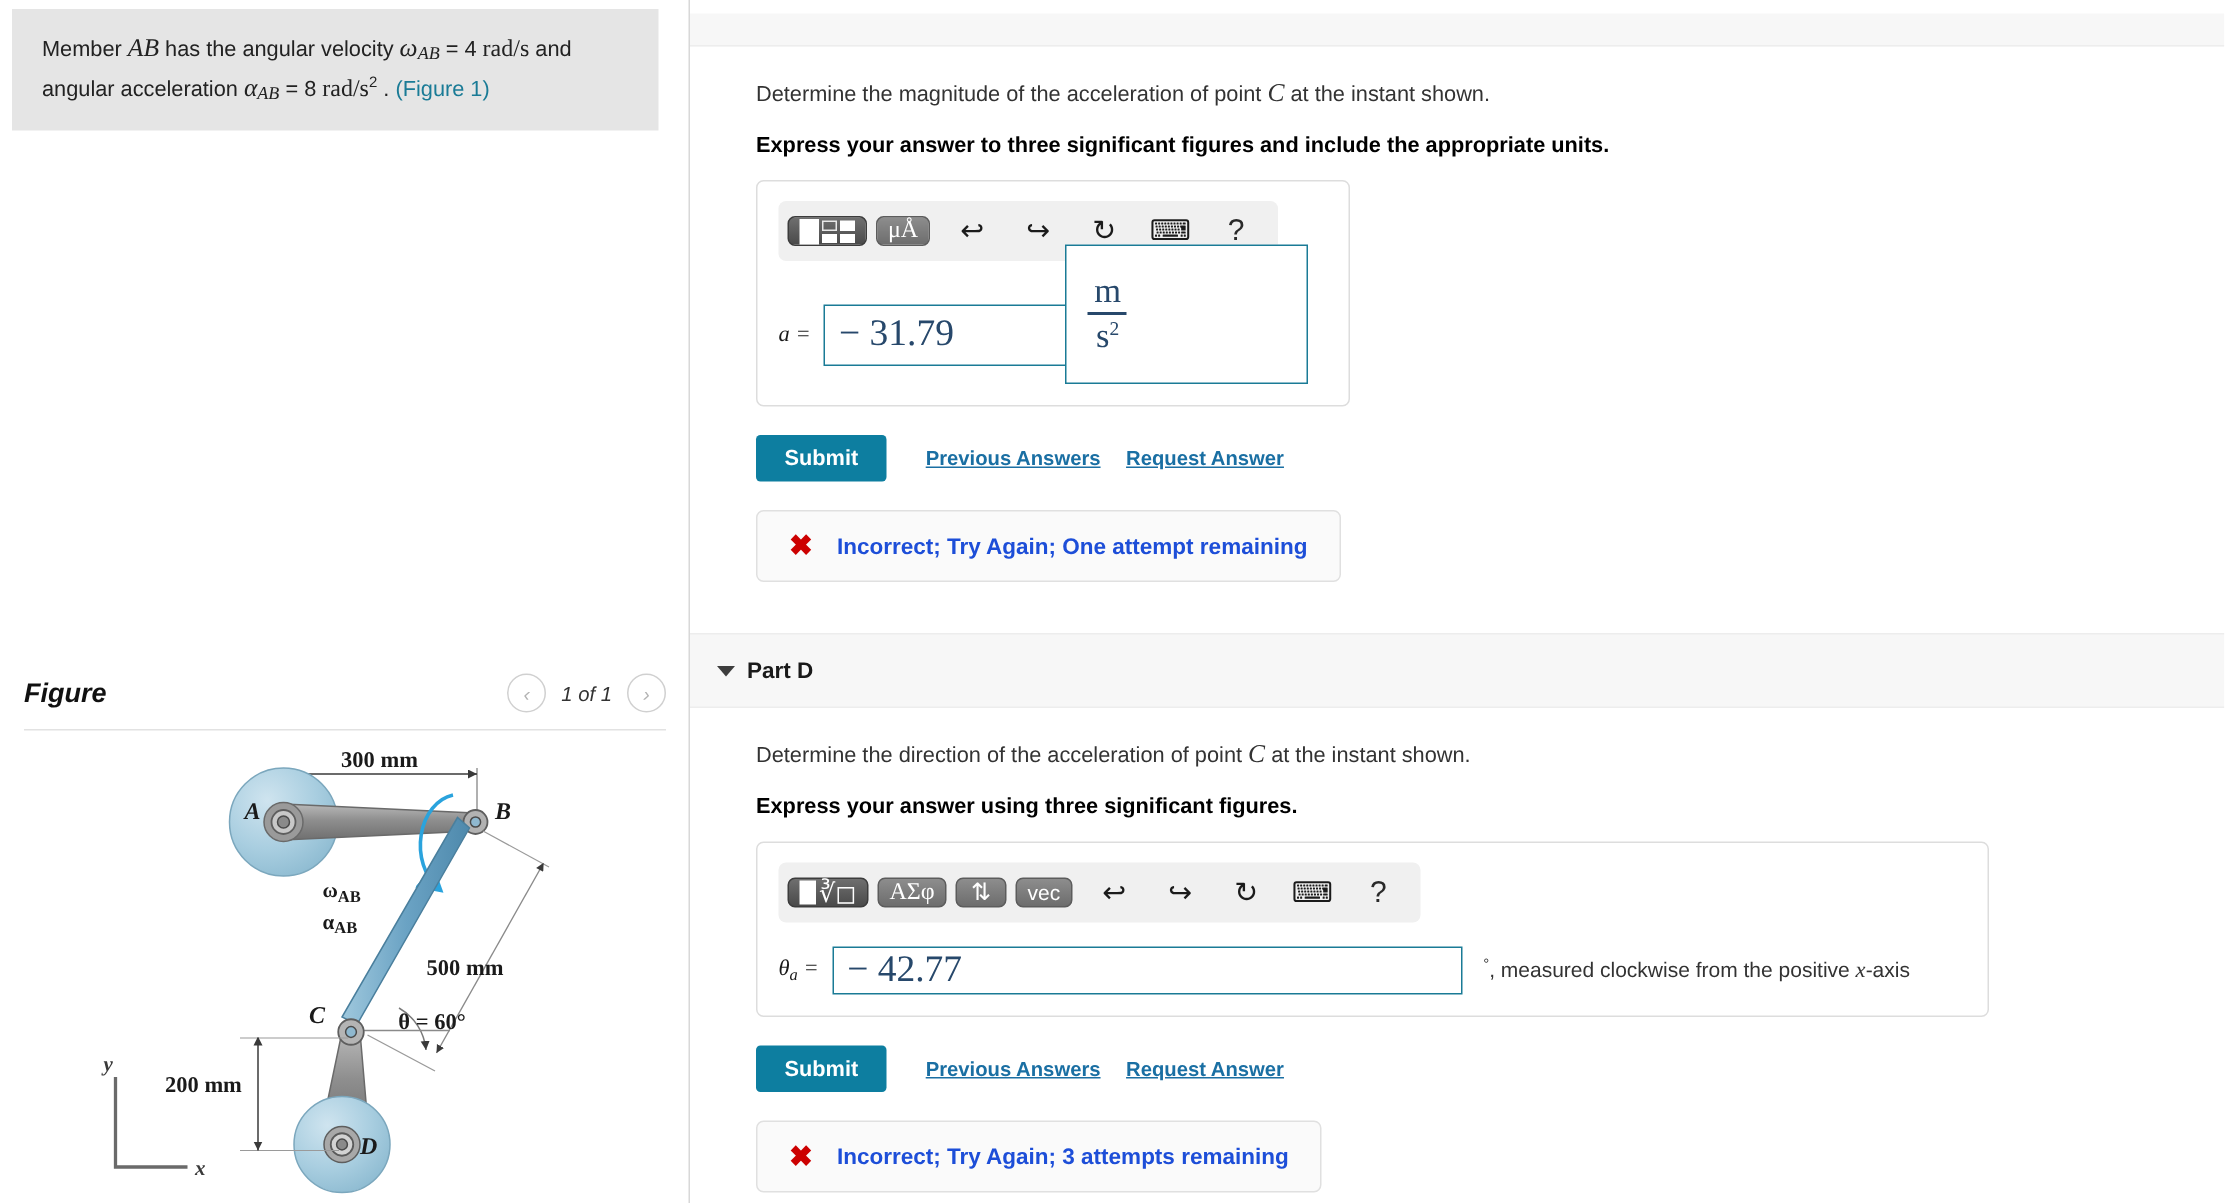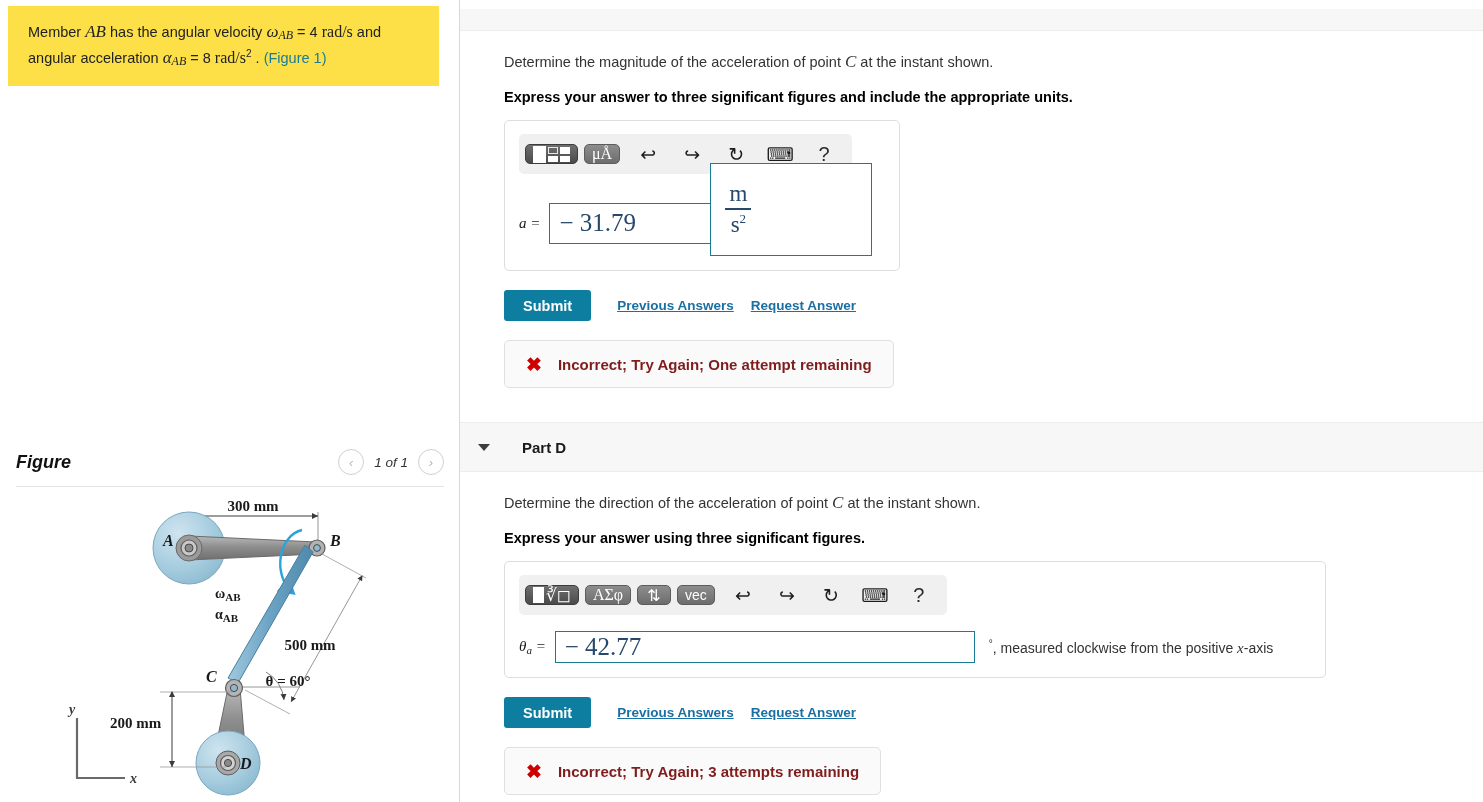--- a/index.html
+++ b/index.html
@@ -16,21 +16,21 @@
   
   .left-panel {
     width: 460px; height: 802px;
     position: relative;
     background: #fff;
     border-right: 1px solid #d8d8d8;
     flex: 0 0 460px;
   }
   .problem-box {
     margin: 6px 20px 0 8px;
-    background: #fde047;
+    background: #e5e5e5;
     padding: 13px 14px 14px 20px;
     font-size: 14.5px;
     line-height: 1.55;
     color: #222;
   }
   .mathit { font-family: "Liberation Serif", serif; font-style: italic; font-size: 17px; }
   .mathit-sub { font-family: "Liberation Serif", serif; font-style: italic; font-size: 12px; vertical-align: -2px; }
   .mathrm { font-family: "Liberation Serif", serif; font-style: normal; font-size: 16px; }
   .figlink { color: #1a7b96; }
   sup.ex { font-size: 10px; vertical-align: super; }
@@ -53,21 +53,21 @@
   .figure-rule { height: 1px; background: #e2e2e2; margin-top: 2px; }
 
   .figure-canvas { position: absolute; left: 0; top: 490px; width: 460px; height: 312px; }
 
   
   .right-panel { flex: 1 1 auto; position: relative; height: 802px; background: #fff; overflow: hidden; }
   .part-strip { background: #f7f7f7; border-bottom: 1px solid #ededed; }
   .strip-top { height: 22px; margin-top: 9px; }
   .part-header {
     height: 50px; display: flex; align-items: center;
-    padding-left: 18px; gap: 32px;
+    padding-left: 18px; gap: 8px;
     border-top: 1px solid #ededed;
   }
   .caret { width: 0; height: 0; border-left: 6px solid transparent; border-right: 6px solid transparent; border-top: 7px solid #3d3d3d; }
   .part-label { font-size: 15px; font-weight: bold; color: #1a1a1a; }
 
   .part-body { padding: 0 0 0 44px; }
   .q-text { font-size: 14.5px; color: #333; margin: 21px 0 0 0; }
   .q-bold { font-size: 14.5px; font-weight: bold; color: #000000; margin: 17px 0 0 0; }
 
   .answer-card {
@@ -150,21 +150,21 @@
 
   .feedback {
     margin-top: 19px;
     border: 1px solid #e0e0e0; border-radius: 5px;
     background: #fafafa;
     height: 48px; display: flex; align-items: center;
     padding: 0 21px; gap: 16px;
     width: max-content;
   }
   .x-mark { color: #cc0000; font-size: 19px; font-weight: bold; line-height: 1; }
-  .fb-text { font-size: 15px; font-weight: bold; color: #7f1d1d; }
+  .fb-text { font-size: 15px; font-weight: bold; color: #1d4ed8; }
 </style>
 </head>
 <body>
 
 <div class="page">
 
   <div class="left-panel">
 
     <div class="problem-box">
       <span>Member </span><span class="mathit">AB</span><span> has the angular velocity </span><span class="mathit">ω</span><span class="mathit-sub">AB</span><span> = 4 </span><span class="mathrm">rad/s</span><span> and</span>

